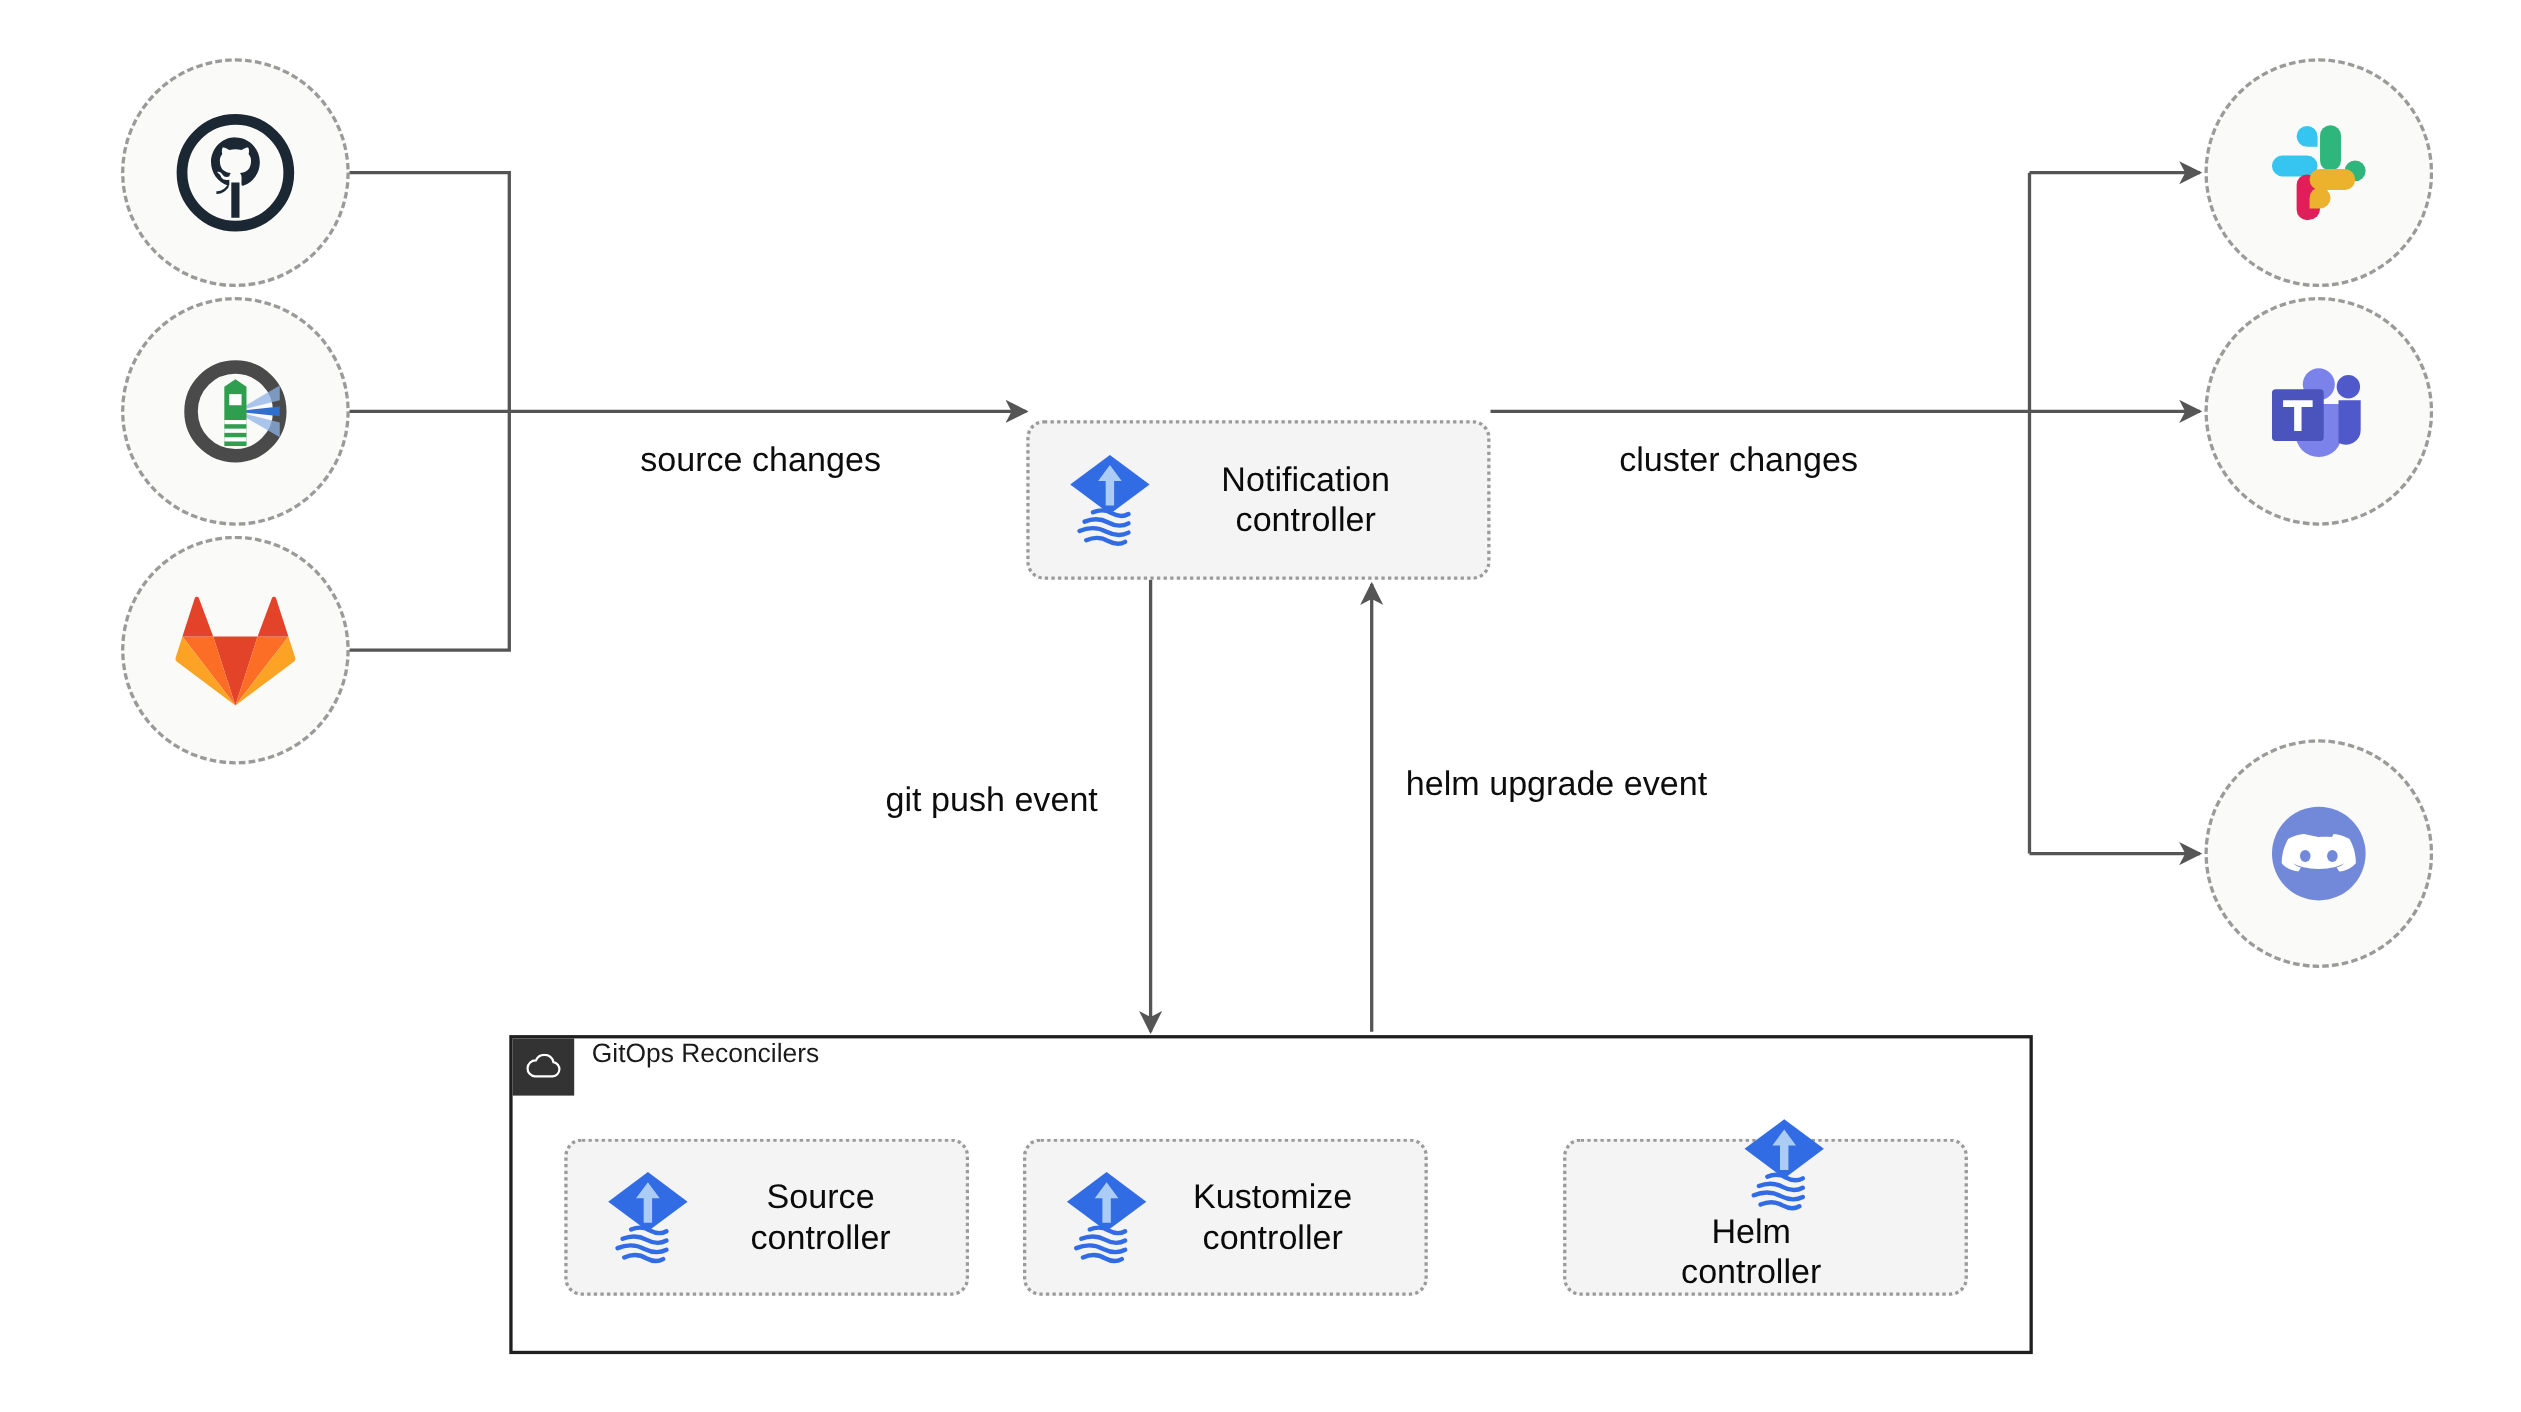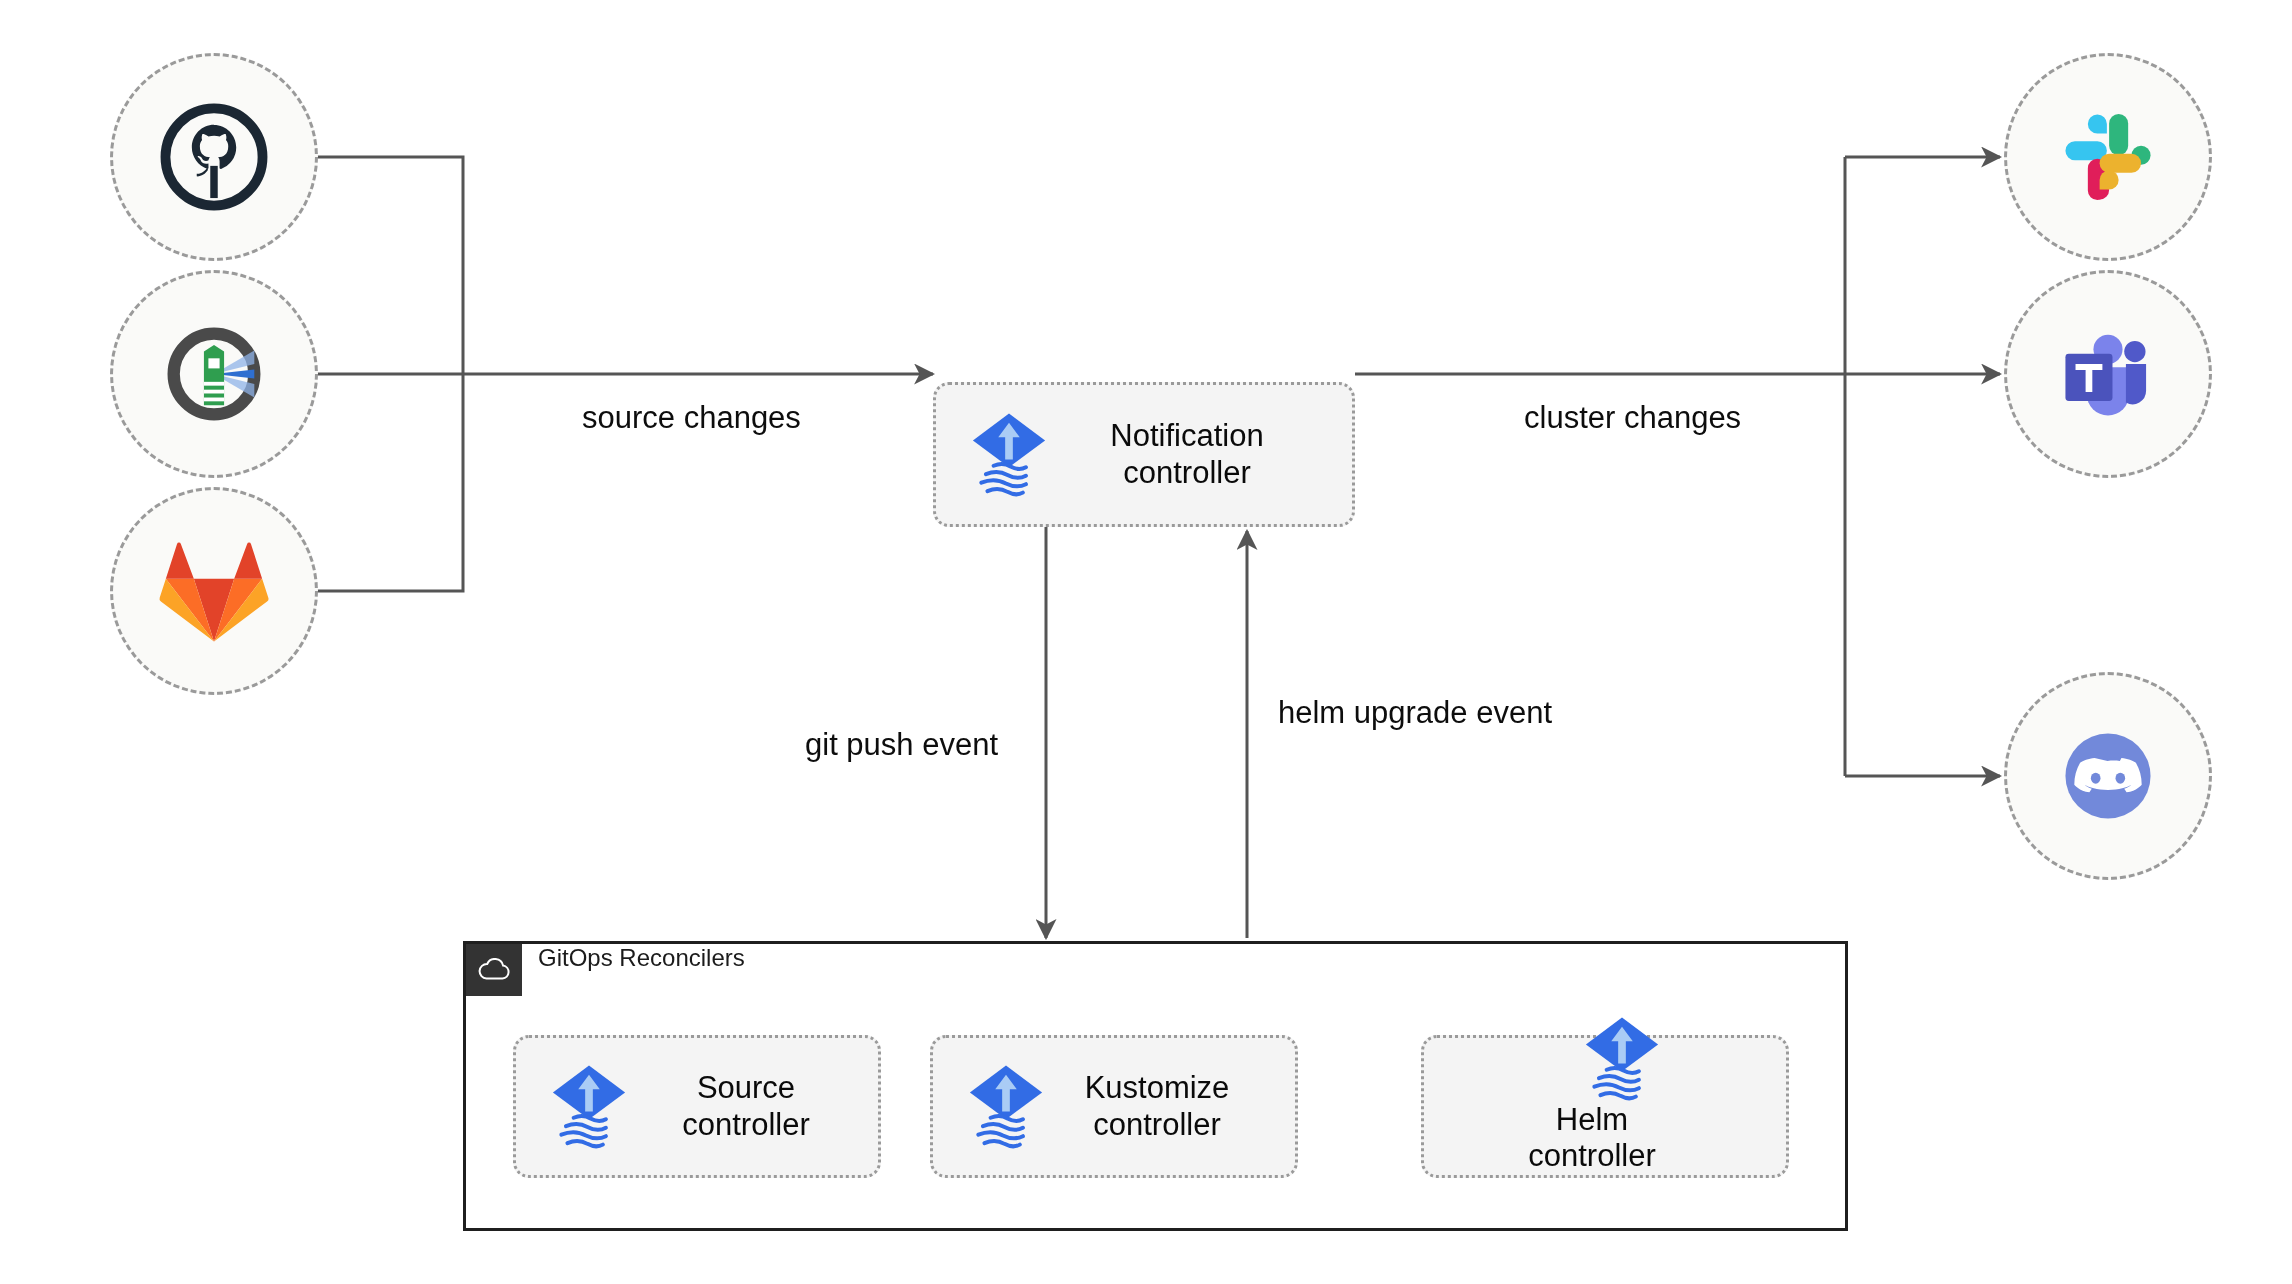--- a/index.html
+++ b/index.html
@@ -148,22 +148,22 @@
       <path d="M 1046 527 L 1046 938" marker-end="url(#arrow)"></path>
 
       <path d="M 1247 938 L 1247 531" marker-end="url(#arrow)"></path>
 
       <path d="M 881 1107 L 960 1107" marker-end="url(#arrow)"></path>
       <path d="M 1335 1107 L 1414 1107" marker-end="url(#arrow)"></path>
     </g>
   </svg>
 
   <div class="edge-label" style="left:582px; top:400px;">source changes</div>
-  <div class="edge-label" style="left:1524px; top:400px;">cluster changes</div>
-  <div class="edge-label" style="left:805px; top:727px;">git push event</div>
+  <div class="edge-label" style="left:1472px; top:400px;">cluster changes</div>
+  <div class="edge-label" style="left:805px; top:709px;">git push event</div>
   <div class="edge-label" style="left:1278px; top:695px;">helm upgrade event</div>
 
   <div class="circle-node" style="left:110px; top:53px;">
     <svg class="glyph" viewBox="0 0 24 24">
       <circle cx="12" cy="12" r="10.4" fill="none" stroke="#1b2733" stroke-width="2.1"></circle>
       <path fill="#1b2733" d="M12 5.1c-2.62 0-4.75 2.16-4.75 4.83 0 2.13 1.36 3.94 3.25 4.58.24.05.32-.1.32-.23l-.01-.9c-1.32.29-1.6-.57-1.6-.57-.22-.56-.53-.71-.53-.71-.43-.3.03-.29.03-.29.48.03.73.5.73.5.42.74 1.11.53 1.39.4.04-.31.17-.53.3-.65-1.05-.12-2.16-.54-2.16-2.39 0-.53.18-.96.49-1.3-.05-.12-.21-.61.05-1.28 0 0 .4-.13 1.31.5a4.5 4.5 0 0 1 1.19-.16c.41 0 .81.06 1.19.16.91-.63 1.31-.5 1.31-.5.26.67.1 1.16.05 1.28.3.34.49.77.49 1.3 0 1.86-1.11 2.27-2.17 2.39.17.15.32.45.32.91l-.01 1.35c0 .13.09.28.33.23a4.85 4.85 0 0 0 3.24-4.58c0-2.67-2.13-4.83-4.76-4.83z"></path>
       <path fill="#1b2733" d="M10.6 14.2c-.6.9-1.4 1.5-2.3 1.4v.55c.95.06 1.85-.5 2.4-1.35z"></path>
       <path fill="#1b2733" d="M11.2 13.9h1.6v6.9h-1.6z"></path>
     </svg>
   </div>

